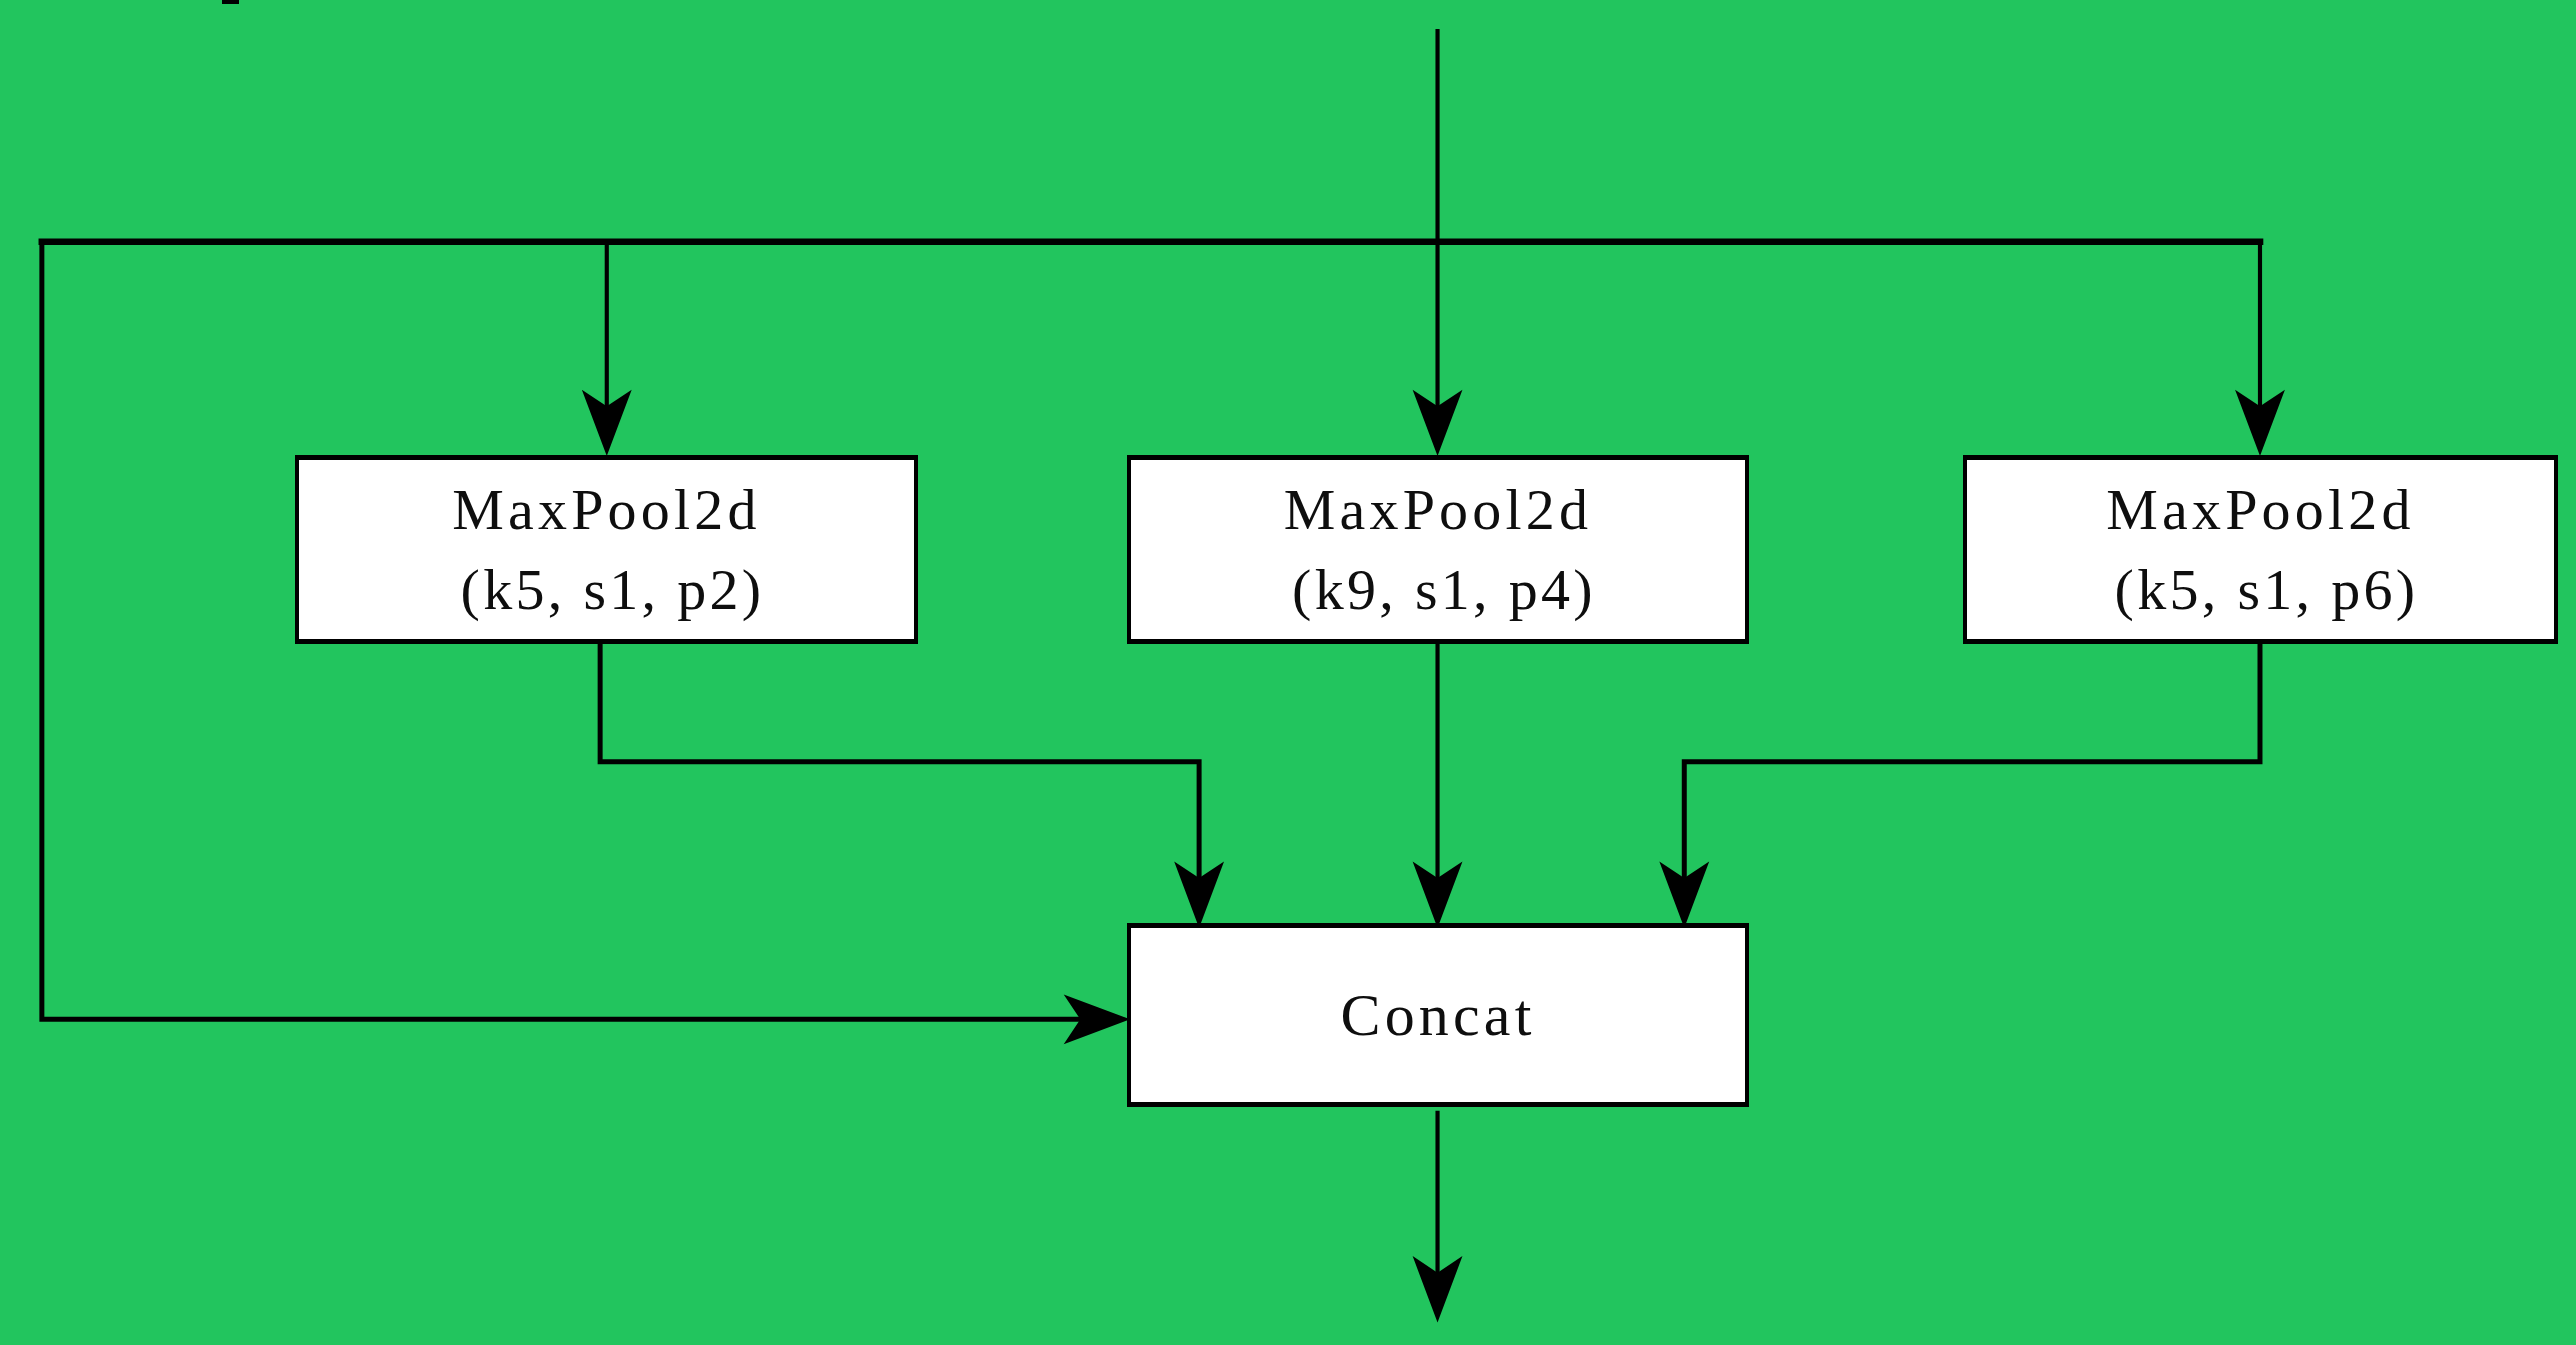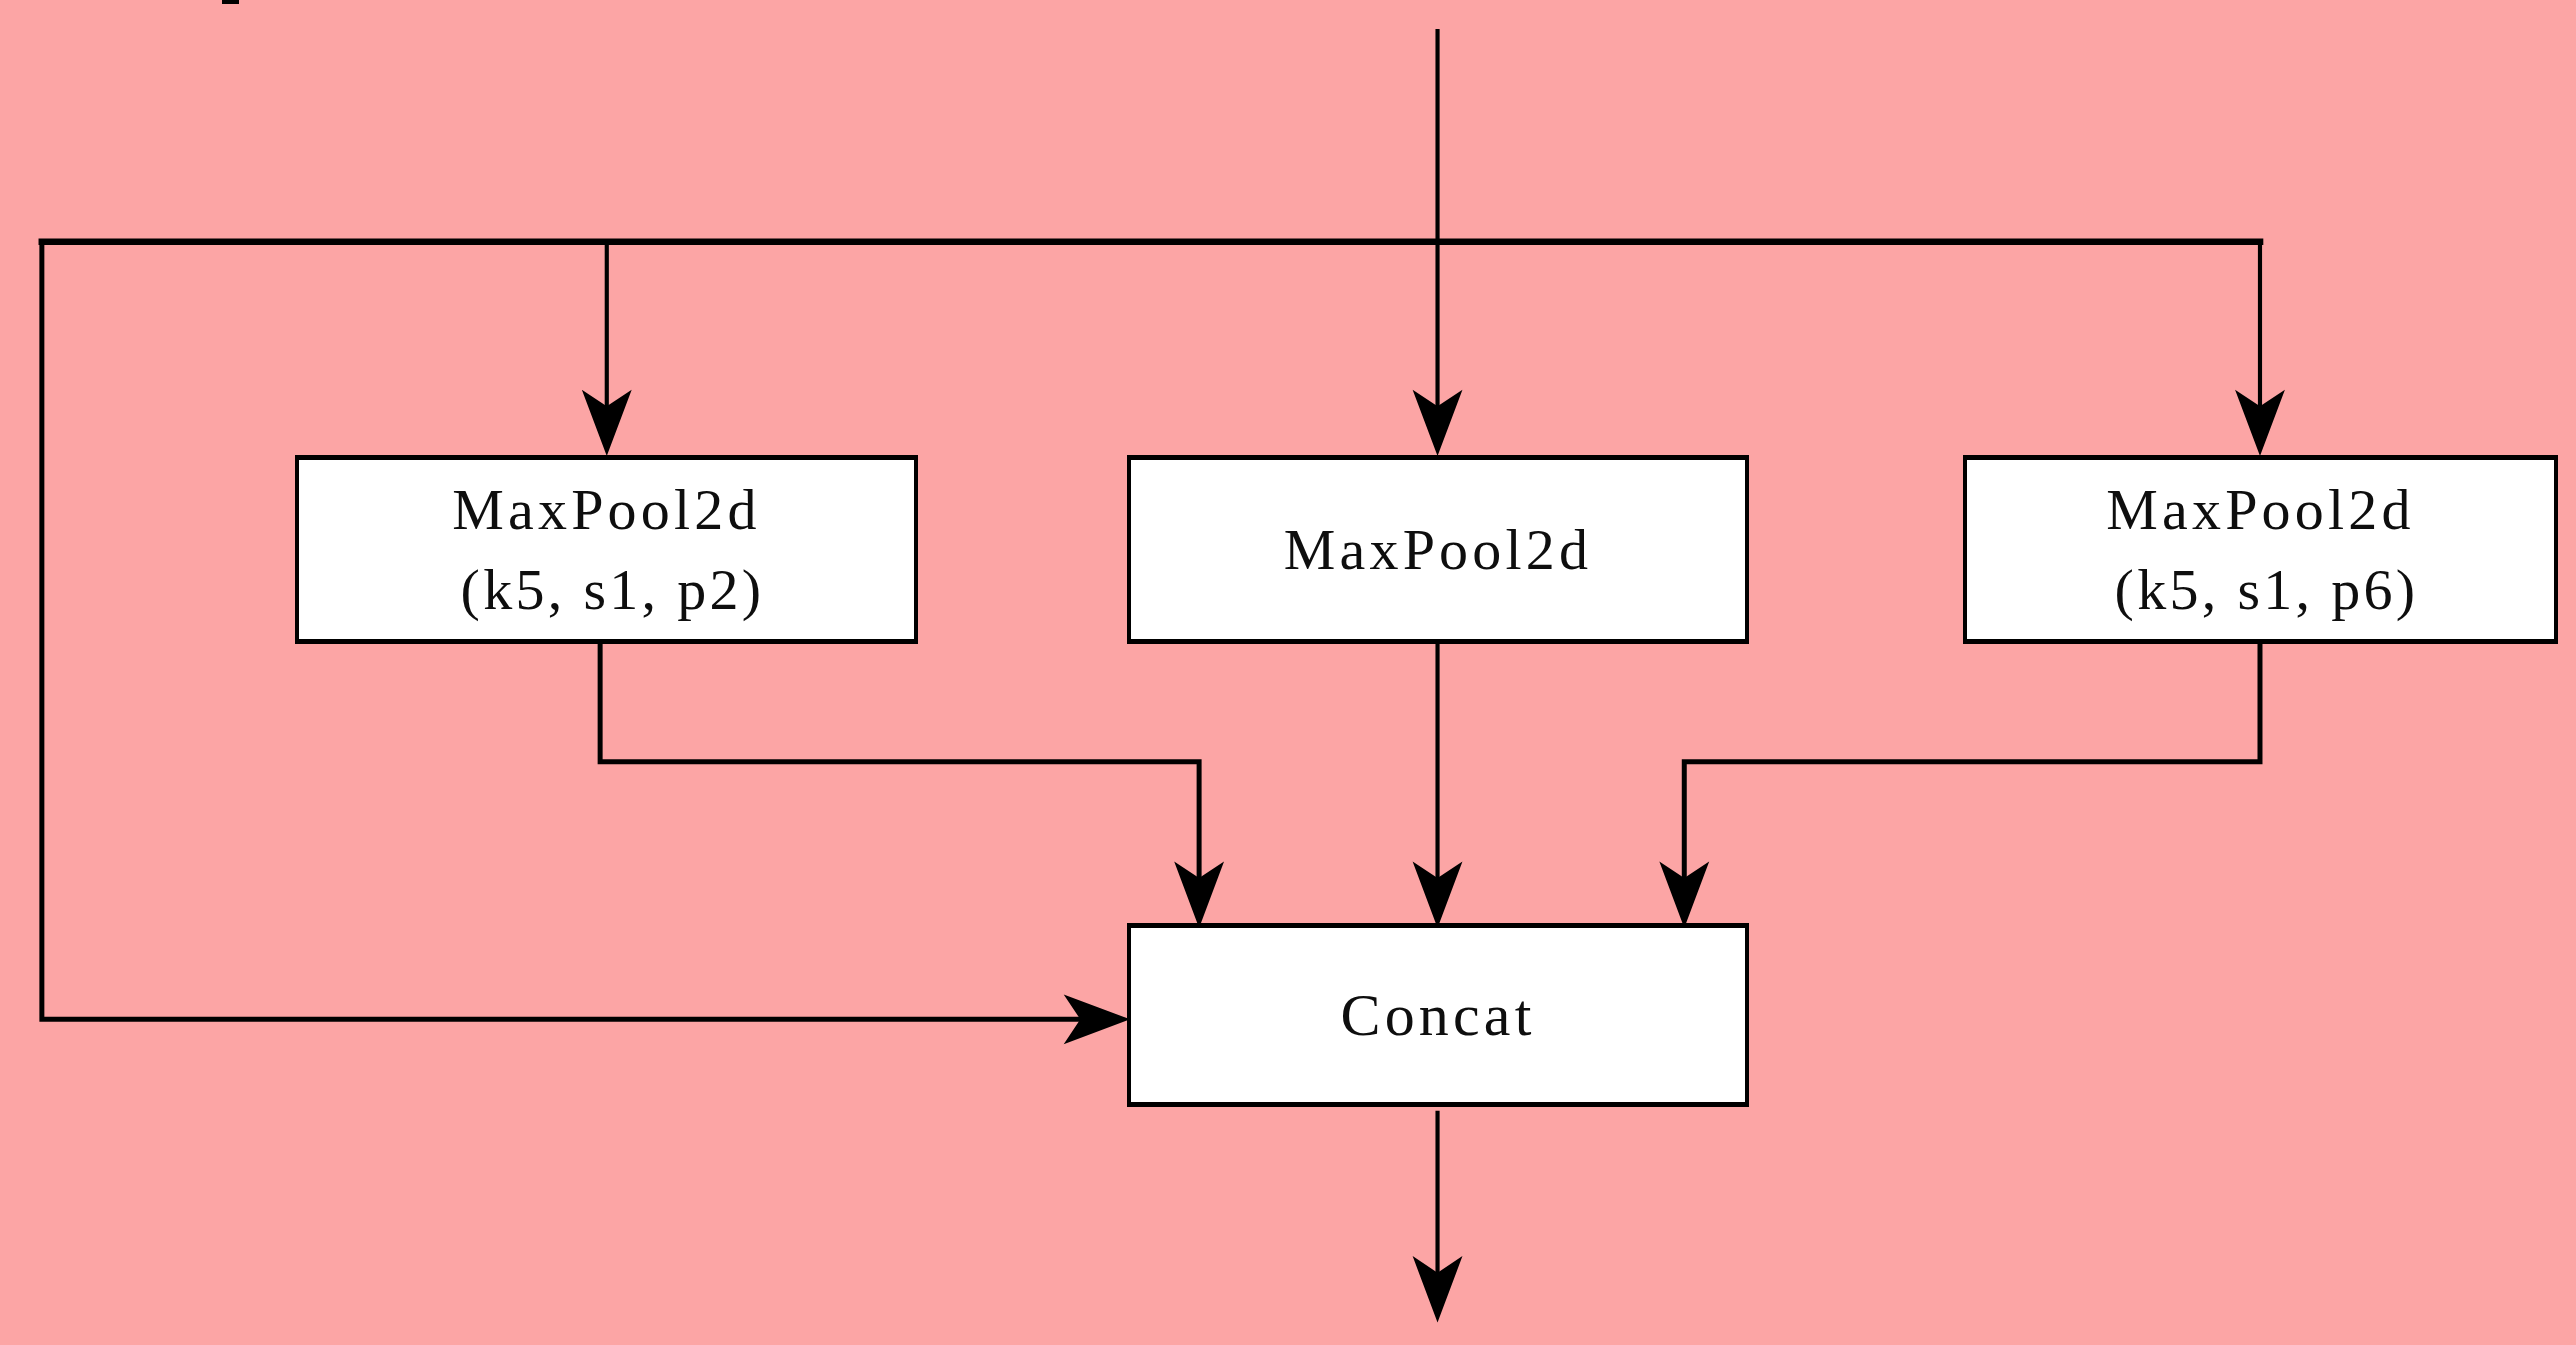--- a/index.html
+++ b/index.html
@@ -1,20 +1,20 @@
 <!DOCTYPE html>
 <html style="font-size:13.3px"><head>
 <meta charset="utf-8">
 <style>
   html, body { margin: 0; padding: 0; background: #ffffff; }
   .canvas {
     position: relative;
     width: 2576px;
     height: 1345px;
-    background: #fca5a5;
+    background: #22c55e;
     overflow: hidden;
     font-family: "Liberation Serif", "DejaVu Serif", serif;
   }
   .wires {
     position: absolute;
     left: 0; top: 0;
     width: 2576px; height: 1345px;
   }
   .node {
     position: absolute;
@@ -83,20 +83,21 @@
 
   <div class="artifact"></div>
 
   <div class="node" id="box-maxpool-left">
     <span class="title">MaxPool2d</span>
     <span class="params">(k5, s1, p2)</span>
   </div>
 
   <div class="node" id="box-maxpool-mid">
     <span class="title">MaxPool2d</span>
+    <span class="params">(k9, s1, p4)</span>
   </div>
 
   <div class="node" id="box-maxpool-right">
     <span class="title">MaxPool2d</span>
     <span class="params">(k5, s1, p6)</span>
   </div>
 
   <div class="node" id="box-concat">
     <span class="title">Concat</span>
   </div>

